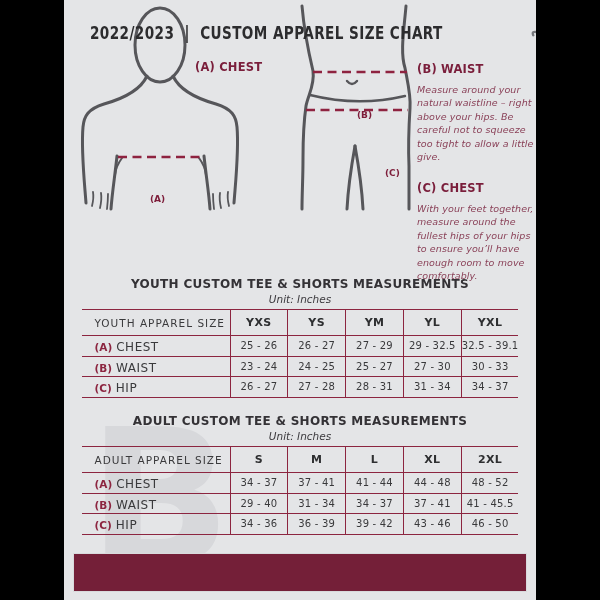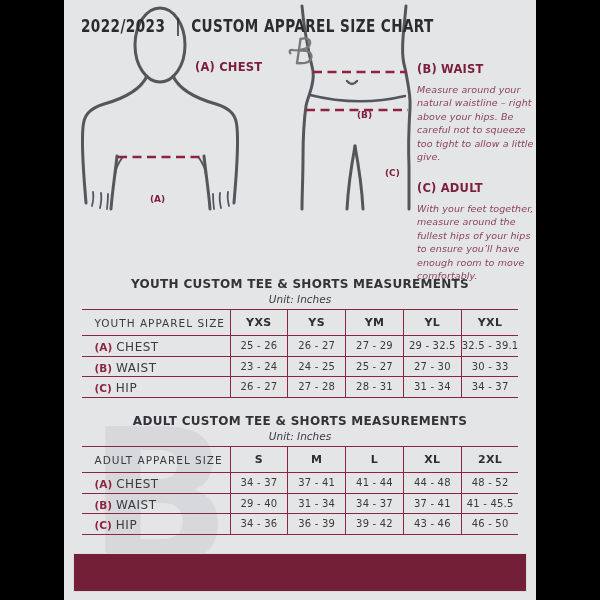--- a/index.html
+++ b/index.html
@@ -7,21 +7,21 @@
     width:600px;height:600px;background:#000;overflow:hidden;
     font-family:"DejaVu Sans","Liberation Sans",sans-serif;
     -webkit-font-smoothing:antialiased;
   }
   .page{
     position:relative;width:472px;height:600px;margin-left:64px;
     background:#e4e5e7;overflow:hidden;
   }
   
   .hdr{position:absolute;top:16px;left:26px;right:24px;height:34px;
-       display:flex;justify-content:space-between;align-items:center;z-index:2;flex-direction:column;}
+       display:flex;justify-content:space-between;align-items:center;z-index:2;}
   .hdr-title{
     font-weight:bold;font-size:17px;color:#2c2c2e;letter-spacing:.5px;
     white-space:pre;display:inline-block;transform:scaleX(.8);transform-origin:left center;
   }
   .brand{display:flex;align-items:center;gap:7px;}
   
   .fig-svg{position:absolute;left:0;top:0;z-index:1;}
   .diag{position:absolute;top:0;left:0;width:472px;height:270px;z-index:1;}
   .marker{position:absolute;font-size:9px;font-weight:bold;color:#7d1d3a;z-index:2;}
   .guide-h{font-size:11.5px;font-weight:bold;color:#7a1e3b;letter-spacing:.2px;}
@@ -114,21 +114,21 @@
     <span class="marker" style="left:293px;top:110px;">(B)</span>
     <span class="marker" style="left:321px;top:168px;">(C)</span>
 
     <div class="guide-chest">
       <div class="guide-h">(A) CHEST</div>
     </div>
 
     <div class="guide-right">
       <div class="guide-h">(B) WAIST</div>
       <div class="guide-p">Measure around your natural waistline – right above your hips. Be careful not to squeeze too tight to allow a little give.</div>
-      <div class="guide-h guide-hips-h">(C) ADULT</div>
+      <div class="guide-h guide-hips-h">(C) CHEST</div>
       <div class="guide-p">With your feet together, measure around the fullest hips of your hips to ensure you’ll have enough room to move comfortably.</div>
     </div>
   </div>
 
   <div class="section sec-youth">
     <div class="sec-title">YOUTH CUSTOM TEE &amp; SHORTS MEASUREMENTS</div>
     <div class="sec-unit">Unit: Inches</div>
     <table class="size">
       <tbody>
           <tr class="hrow">

